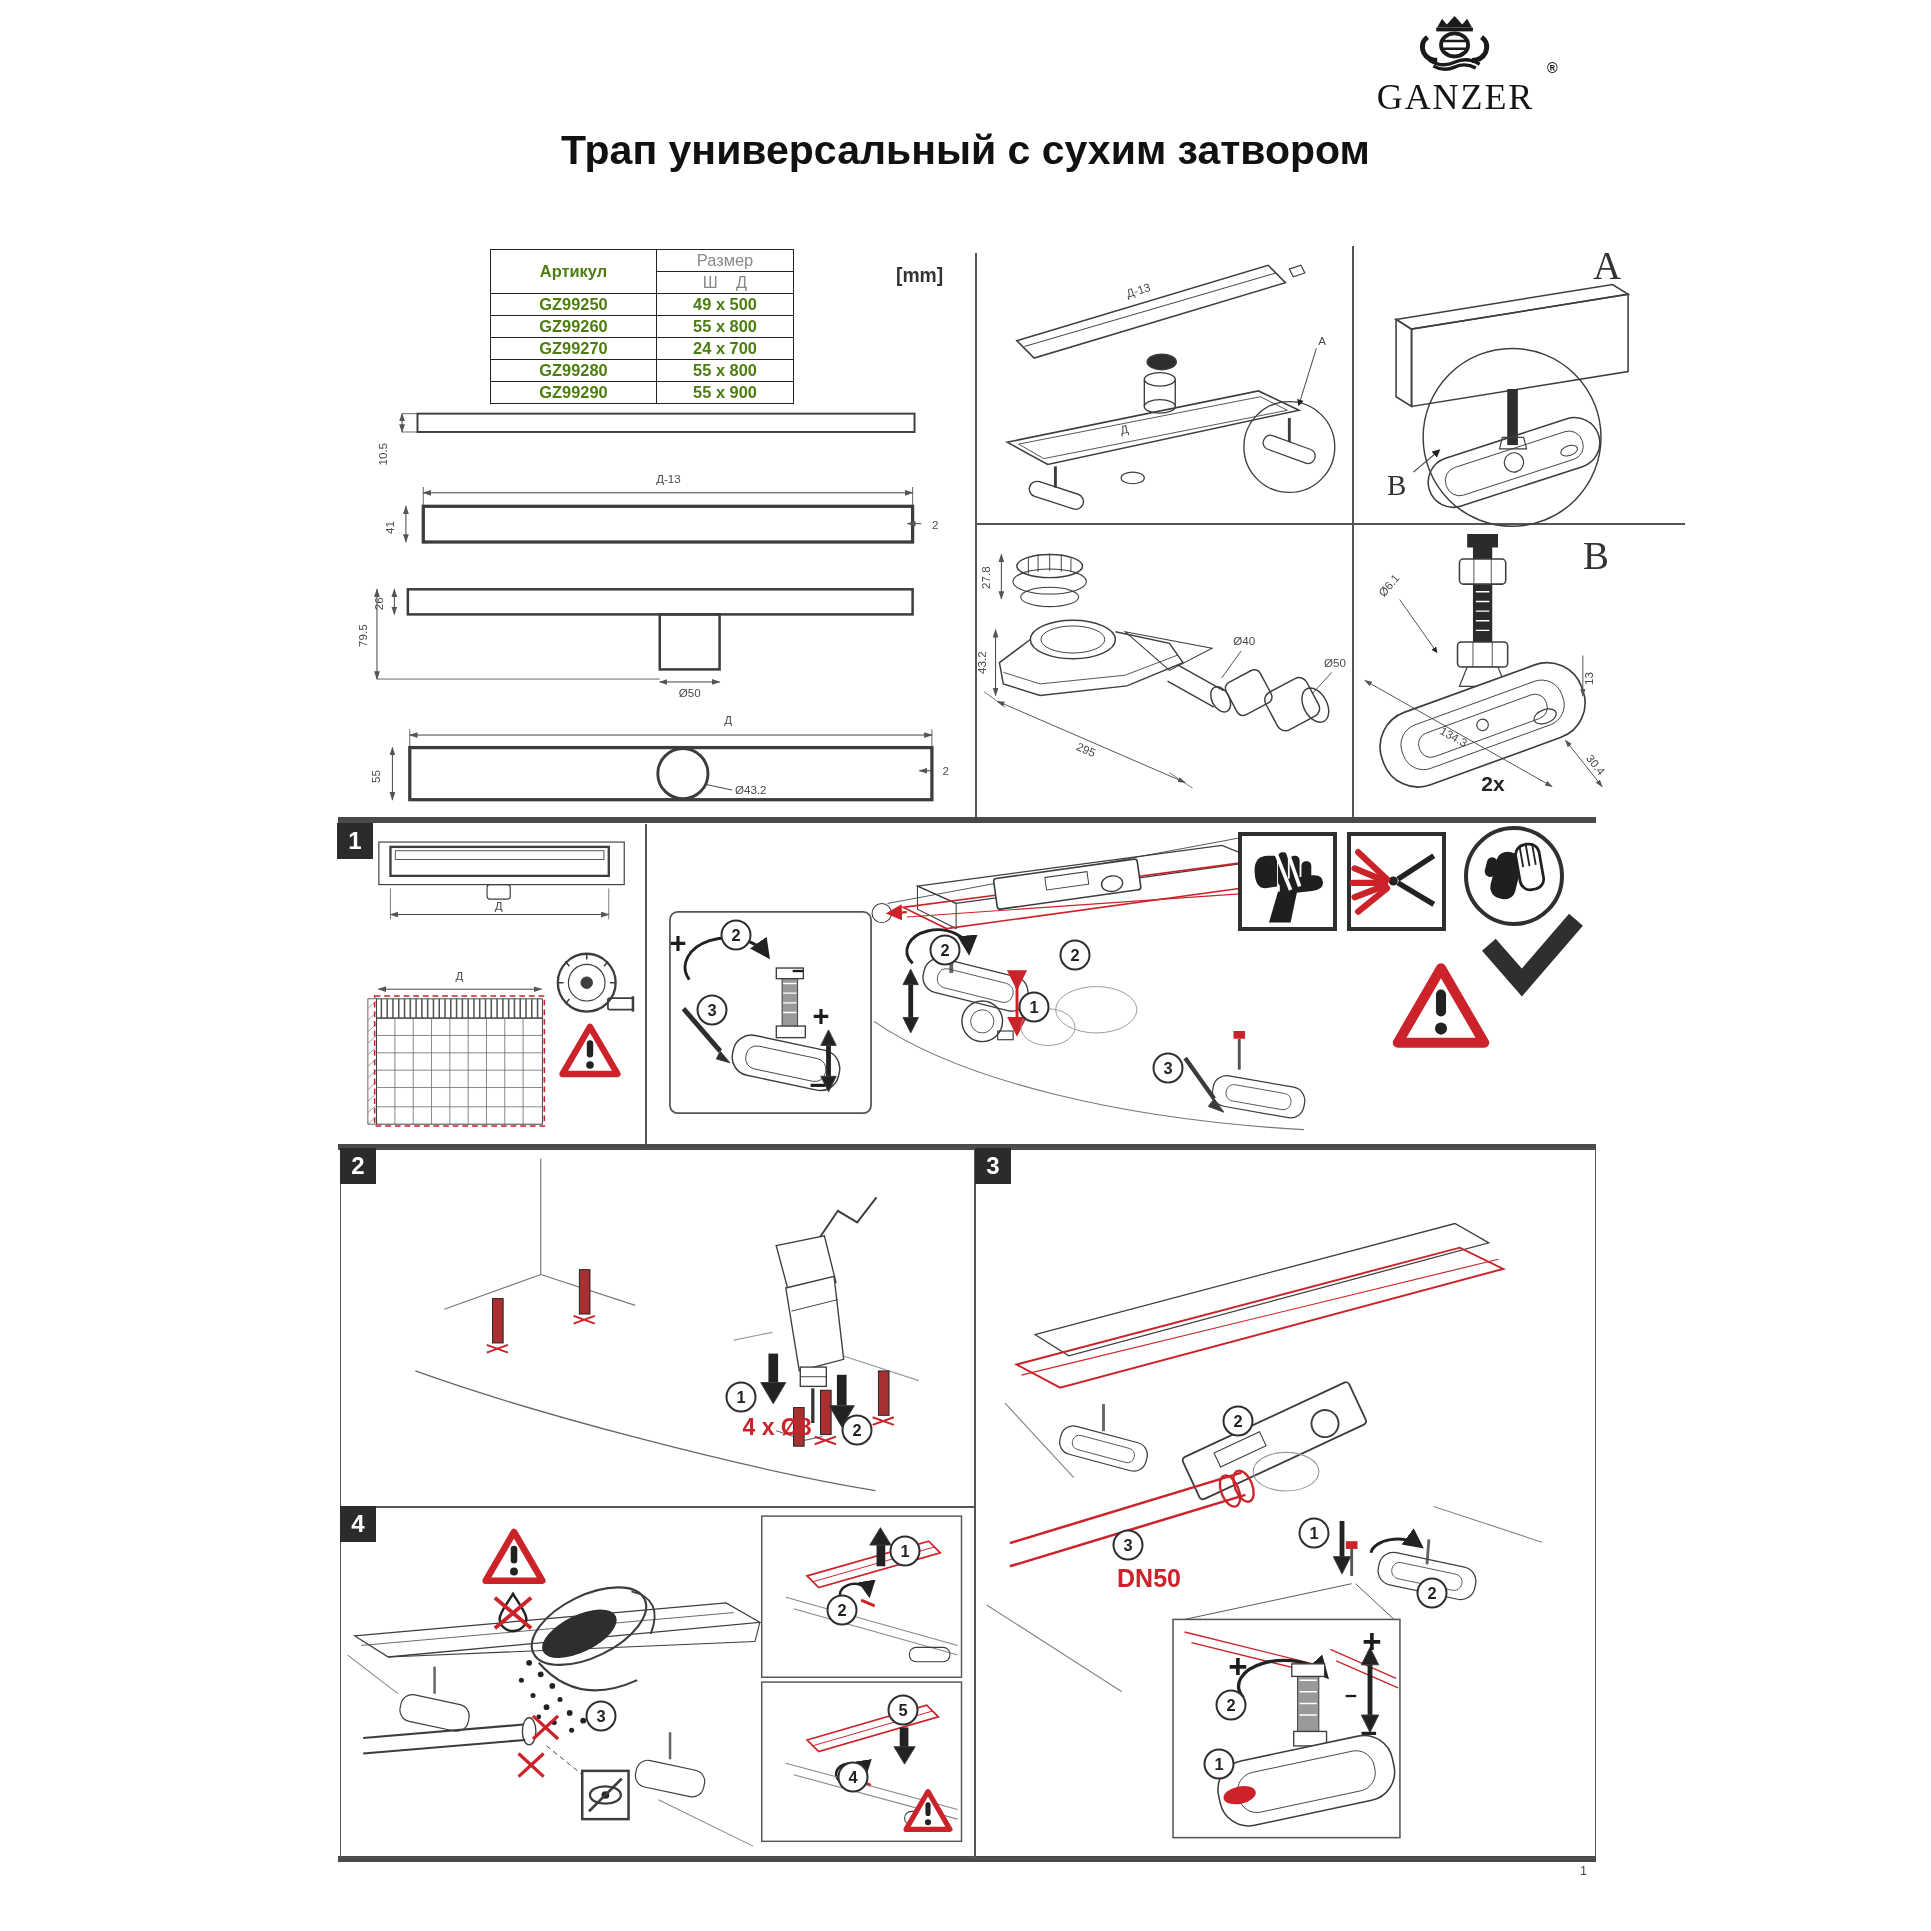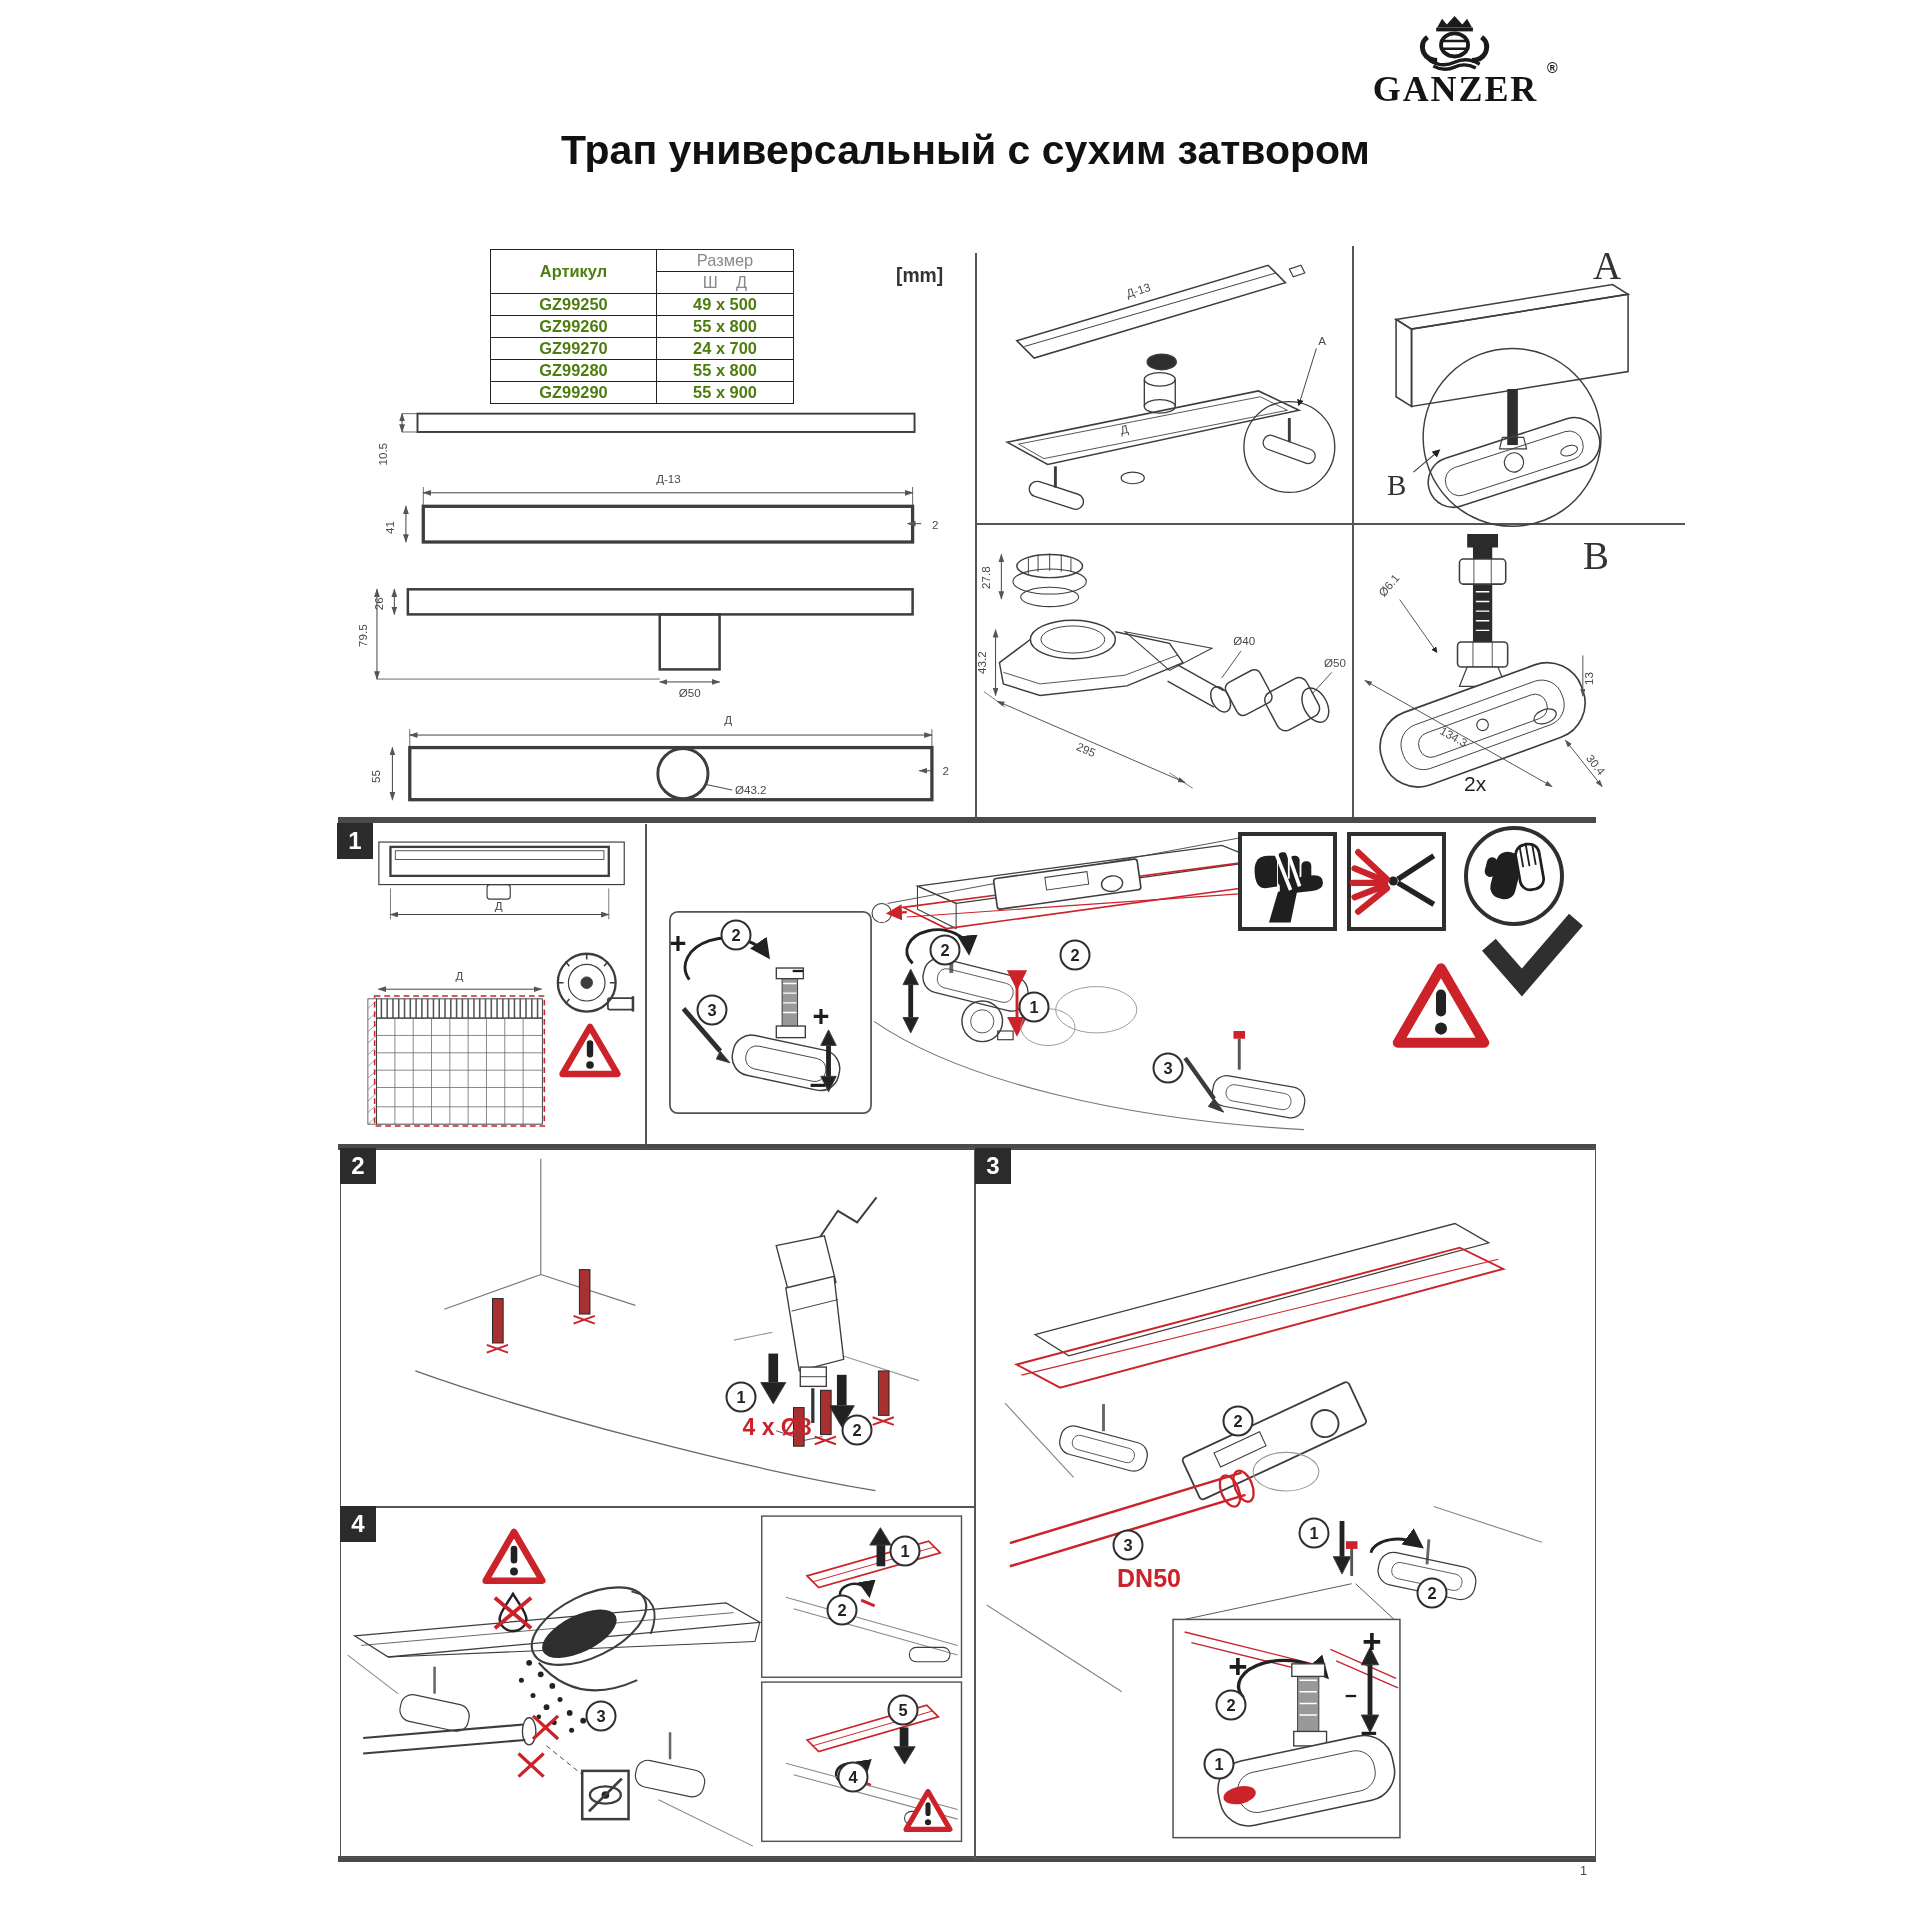--- a/index.html
+++ b/index.html
@@ -13,22 +13,22 @@
   .hline{position:absolute;height:1.9px;background:#555;}
   .stepnum{position:absolute;width:36px;height:36px;background:#2b2b2b;color:#fff;
            font-weight:bold;font-size:24px;line-height:36px;text-align:center;}
   .cn{position:absolute;width:31px;height:31px;border:2.4px solid #2e2e2e;border-radius:50%;
       background:#fff;box-sizing:border-box;display:flex;align-items:center;justify-content:center;
       font-weight:bold;font-size:16.4px;transform:translate(-50%,-50%);z-index:5;}
   .sign{position:absolute;transform:translate(-50%,-50%);font-weight:bold;color:#1c1c1c;z-index:5;}
   .serifL{position:absolute;font-family:"Liberation Serif",serif;color:#333;}
   #title{position:absolute;left:338px;top:104px;width:1255px;text-align:center;
          font-size:41px;font-weight:bold;color:#111;margin-top:23px;}
-  #brand{position:absolute;left:1359px;top:68px;width:193px;text-align:center;
-         font-family:"Liberation Serif",serif;font-weight:bold;font-size:36px;letter-spacing:1.9px;color:#151515;}
+  #brand{position:absolute;left:1359px;top:76px;width:193px;text-align:center;
+         font-family:"Liberation Serif",serif;font-weight:normal;font-size:36px;letter-spacing:1.9px;color:#151515;}
   #reg{position:absolute;left:1547px;top:60px;font-size:14.5px;font-weight:bold;color:#151515;}
   #units{position:absolute;left:896px;top:265px;font-size:19.3px;font-weight:bold;color:#333;}
   table.spec{position:absolute;left:490px;top:249px;border-collapse:collapse;table-layout:fixed;}
   table.spec td{border:1.9px solid #222;text-align:center;font-size:16.4px;padding:0;height:21px;}
   td.gray{color:#888;font-weight:normal;}
   td.b{font-weight:bold;color:#4d7c0f;}
   .warnbox{position:absolute;width:99px;height:99px;border:4.8px solid #2f2f2f;background:#fff;box-sizing:border-box;}
   #pagenum{position:absolute;left:1580px;top:1864px;font-size:12.6px;color:#444;}
 </style>
 </head>
@@ -255,21 +255,21 @@
     <line x1="42" y1="68" x2="80" y2="122" stroke-width="0.9" marker-end="url(#mb)"></line>
     <line x1="6" y1="152" x2="200" y2="262" stroke-width="0.9" marker-start="url(#md)" marker-end="url(#md)"></line>
     <line x1="232" y1="126" x2="232" y2="168" stroke-width="0.9" marker-end="url(#md)"></line>
     <line x1="214" y1="214" x2="252" y2="262" stroke-width="0.9" marker-start="url(#md)" marker-end="url(#md)"></line>
   </g>
   <text x="34" y="56" transform="rotate(-50 34 56)" text-anchor="middle">Ø6.1</text>
   <text x="96" y="214" transform="rotate(29 96 214)" text-anchor="middle">134.3</text>
   <text x="243" y="150" transform="rotate(-90 243 150)" text-anchor="middle">13</text>
   <text x="242" y="242" transform="rotate(52 242 242)" text-anchor="middle">30.4</text>
 </svg>
-<div class="abs" style="left:1464px;top:772px;width:58px;text-align:left;font-weight:normal;font-size:21px">2x</div>
+<div class="abs" style="left:1464px;top:772px;width:58px;text-align:center;font-weight:bold;font-size:21px">2x</div>
 
 <div class="stepnum" style="left:337px;top:823px">1</div>
 <div class="vline" style="left:645px;top:824px;height:321px"></div>
 
 <svg width="256" height="97" style="left:375px;top:838px" viewBox="0 0 265 100">
   <g fill="none" stroke="#3d3d3d">
     <rect x="4" y="4" width="254" height="44" stroke-width="1.2"></rect>
     <rect x="16" y="9" width="226" height="30" stroke-width="2.4"></rect>
     <rect x="21" y="13" width="216" height="9" stroke-width="0.9"></rect>
     <rect x="116" y="48" width="24" height="15" rx="3" stroke-width="1.2"></rect>

